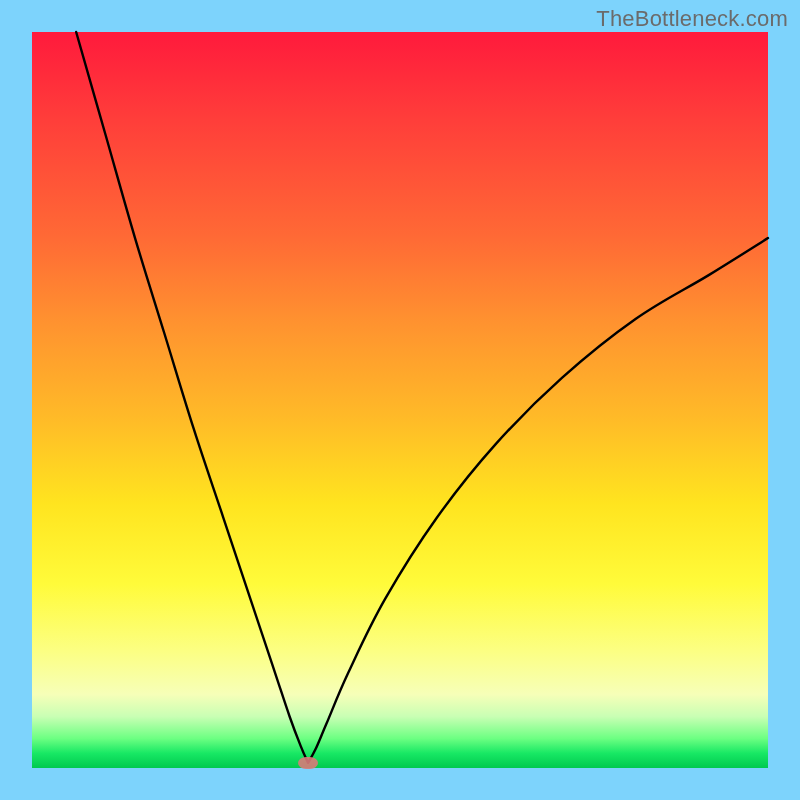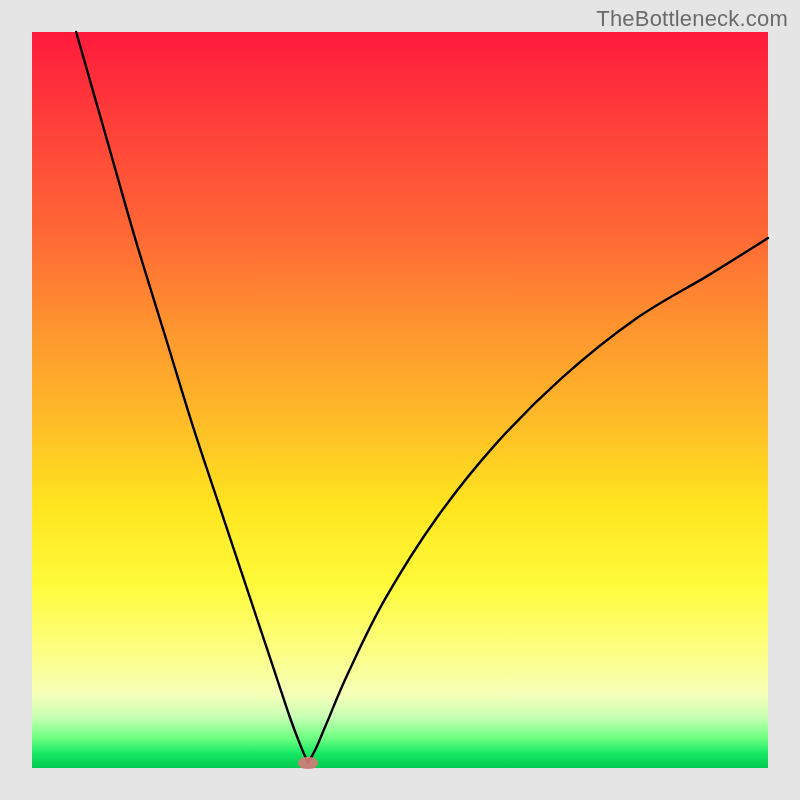--- a/index.html
+++ b/index.html
@@ -10,21 +10,21 @@
     background: #000;
     overflow: hidden;
     font-family: Arial, Helvetica, sans-serif;
   }
   .frame {
     position: absolute;
     left: 0;
     top: 0;
     width: 800px;
     height: 800px;
-    background: #e5e5e5;
+    background: #7dd3fc;
   }
   .plot {
     position: absolute;
     left: 32px;
     top: 32px;
     width: 736px;
     height: 736px;
     
     background: linear-gradient(to bottom,
       #ff1a3c 0%,

